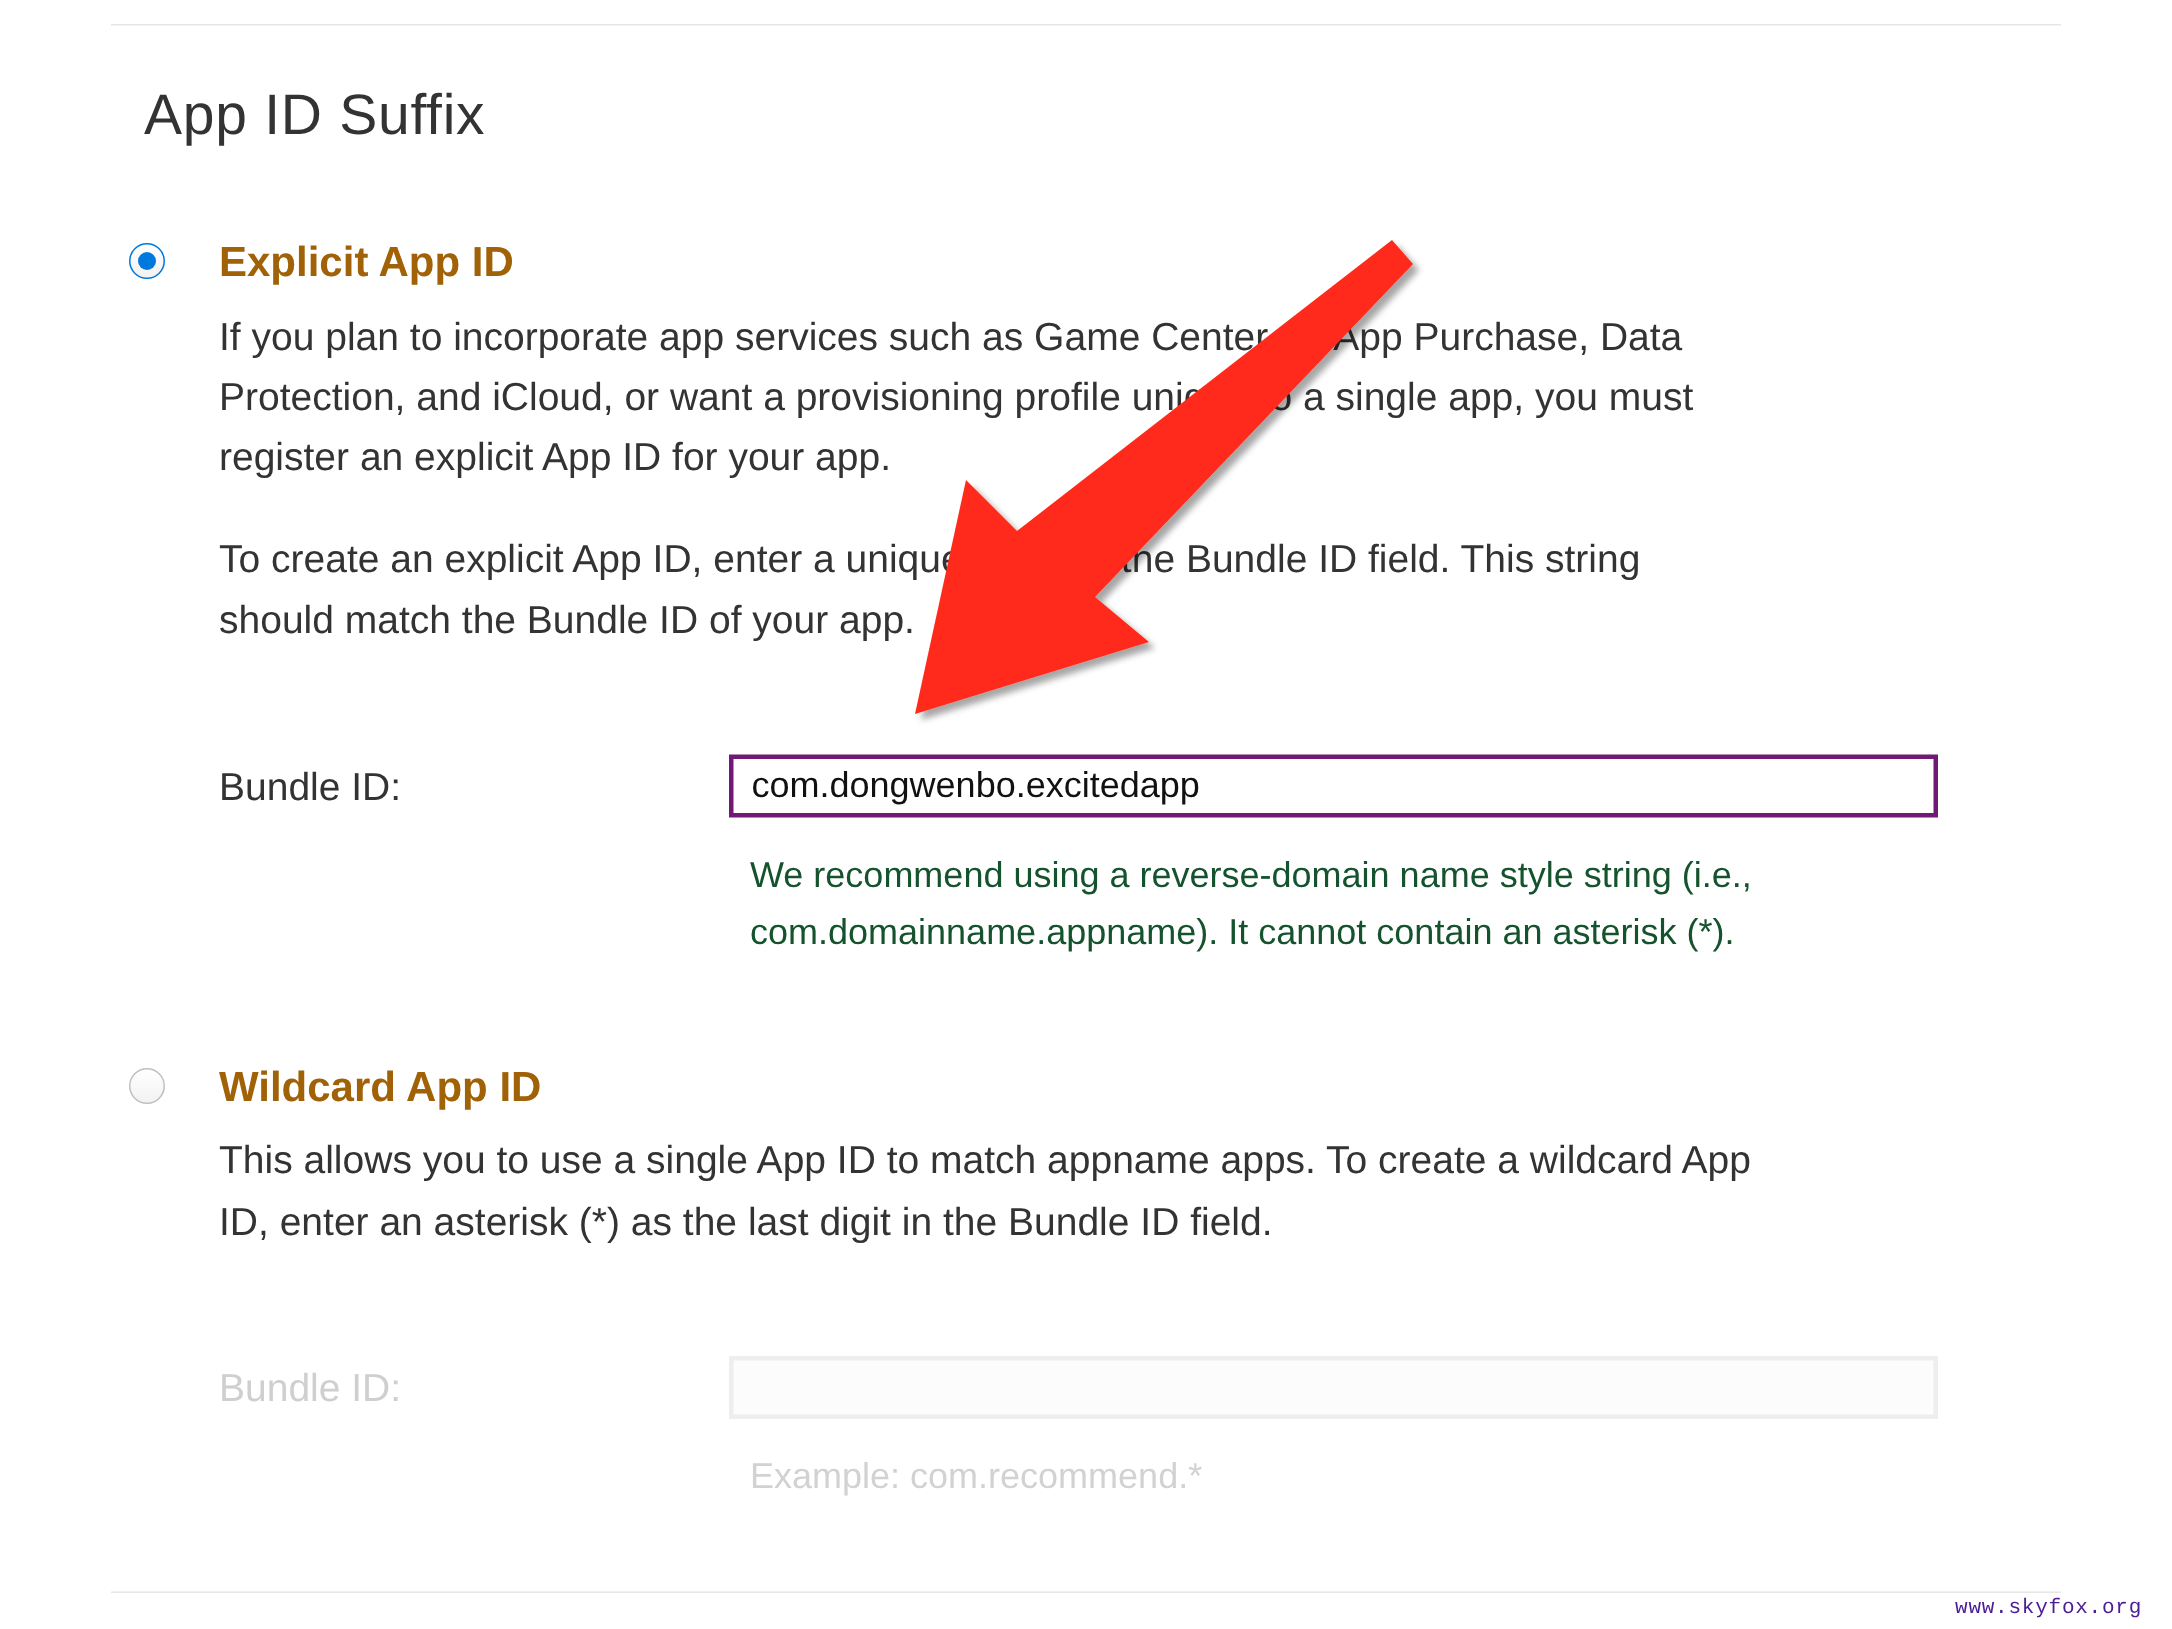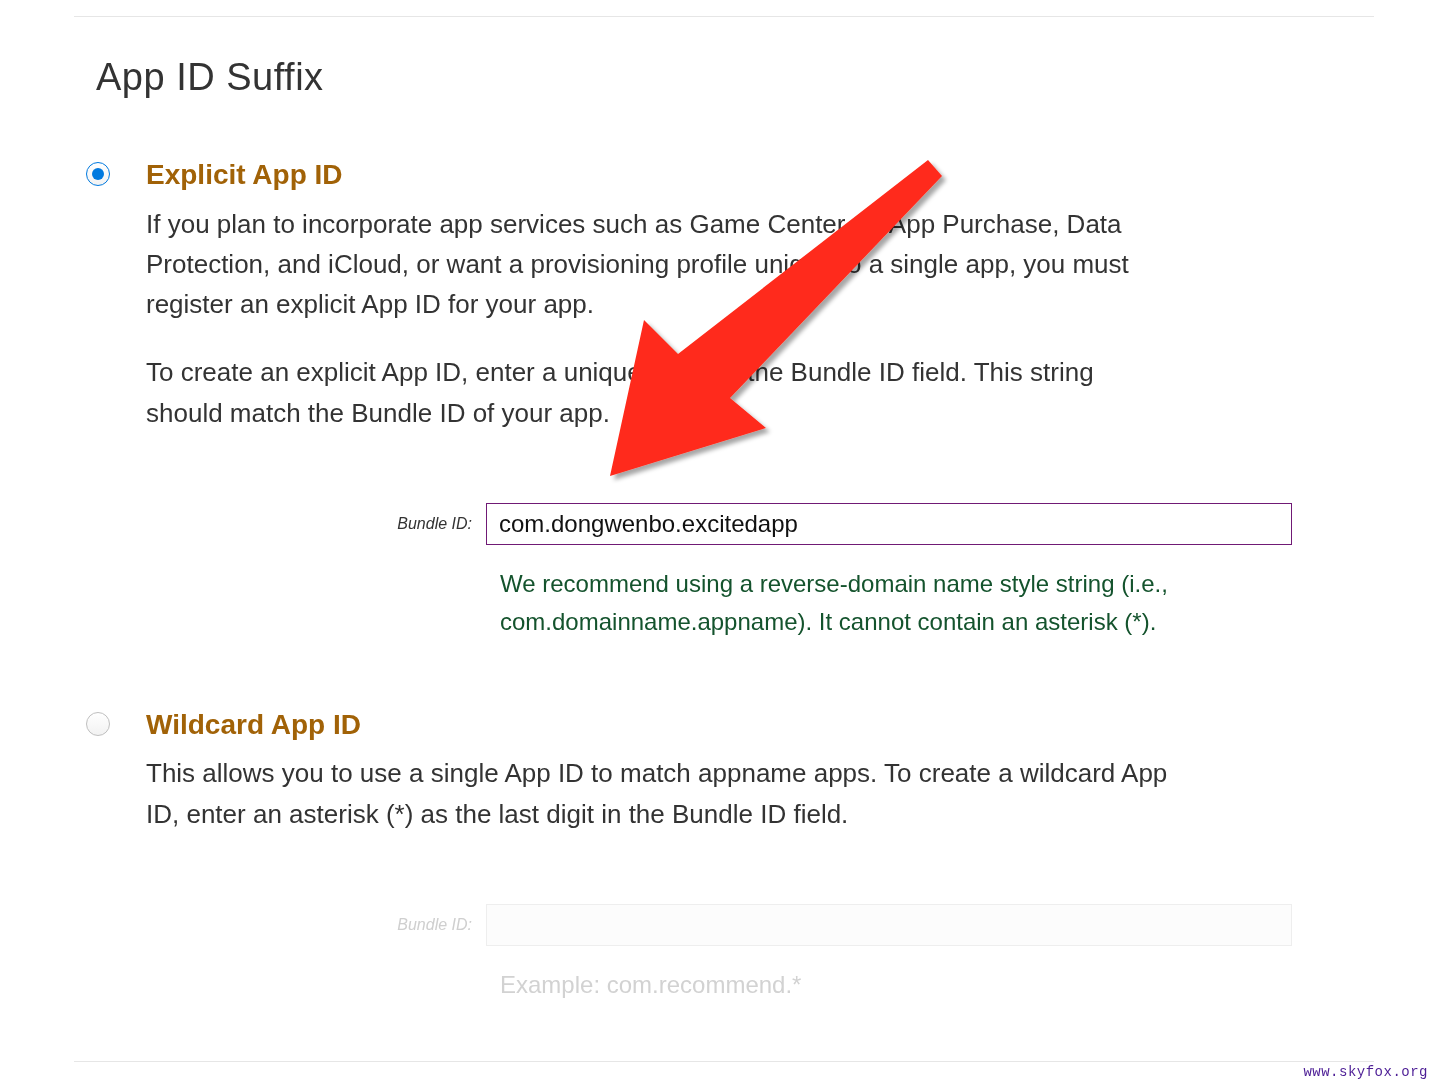--- a/index.html
+++ b/index.html
@@ -84,34 +84,33 @@
     margin-top: 12px;
     max-width: 1024px;
   }
   .field-row {
     display: flex;
     align-items: center;
     margin-top: 70px;
   }
   .field-label {
     width: 340px;
-    text-align: right;
-    font-size: 16px;
+    text-align: left;
+    font-size: 26px;
     color: #333;
     padding-right: 14px;
     box-sizing: border-box;
-    font-style: italic;
   }
   .field-label.dim {
     color: #cfcfcf;
   }
   .text-input {
     width: 806px;
     height: 42px;
-    border: 1px solid #701a75;
+    border: 3px solid #701a75;
     background: #fff;
     font-size: 24px;
     padding: 0 12px;
     box-sizing: border-box;
     font-family: inherit;
     color: #111;
   }
   .text-input.disabled {
     background: #fcfcfc;
     color: #bbb;

